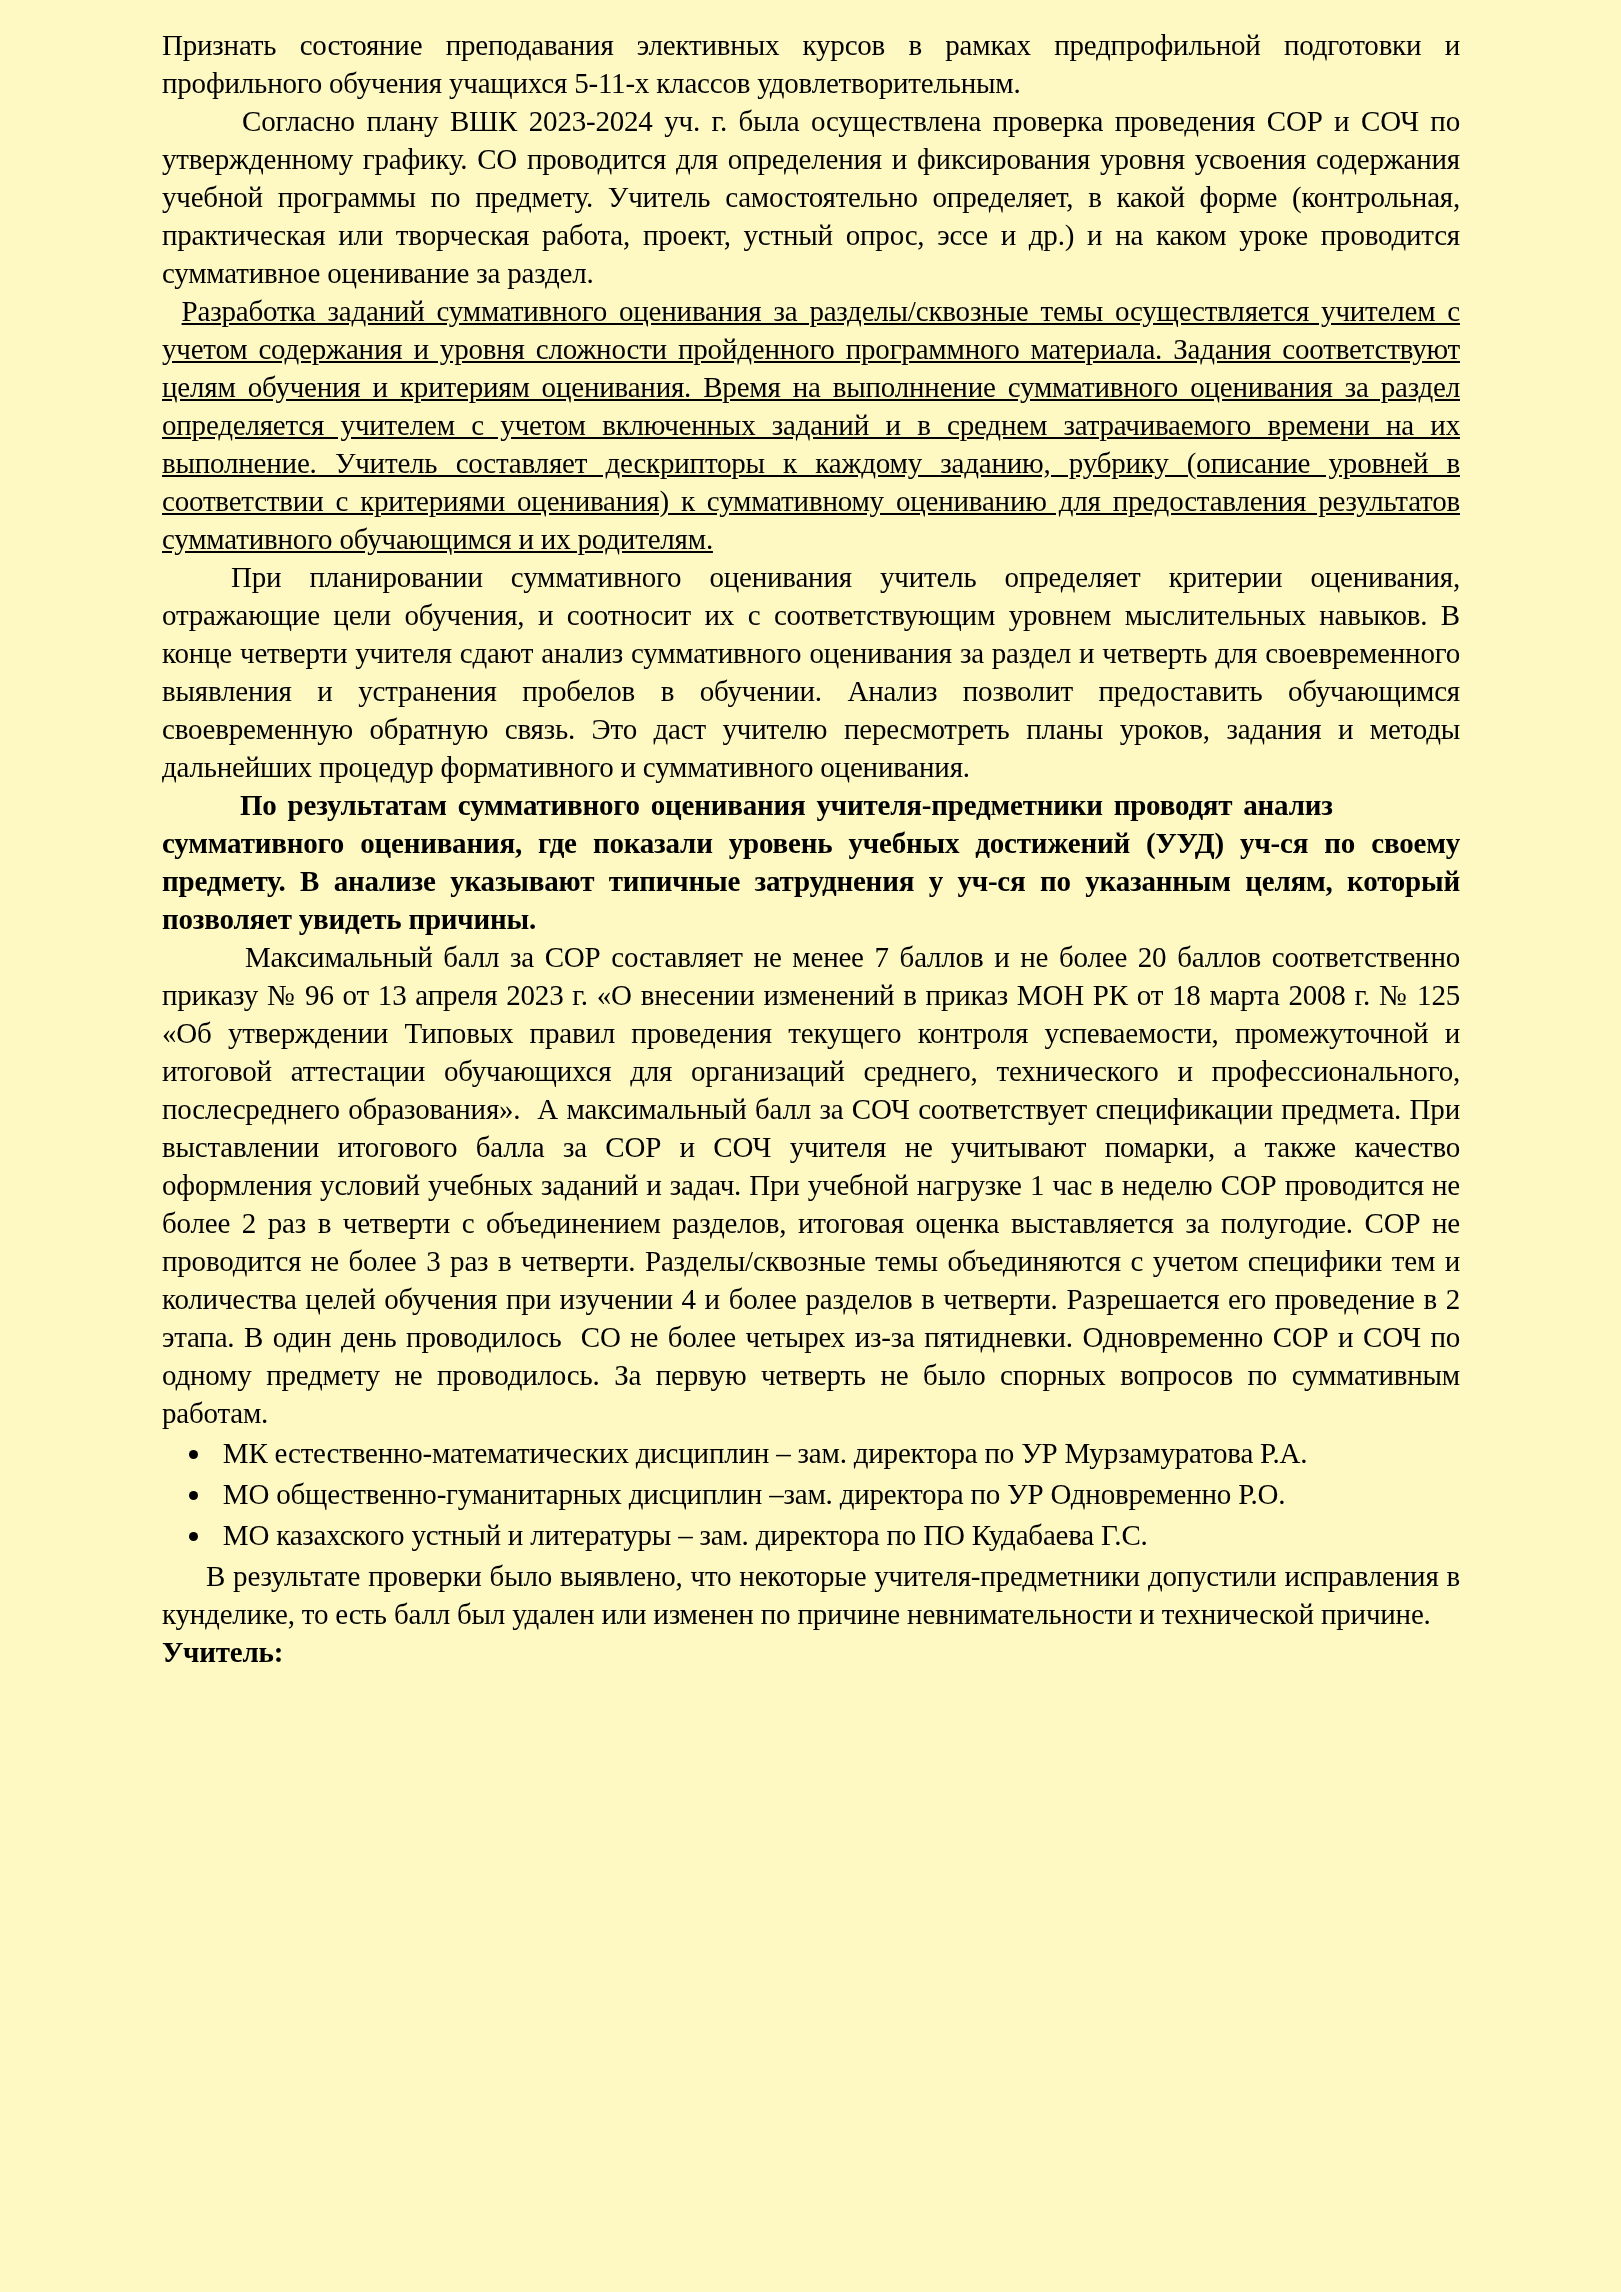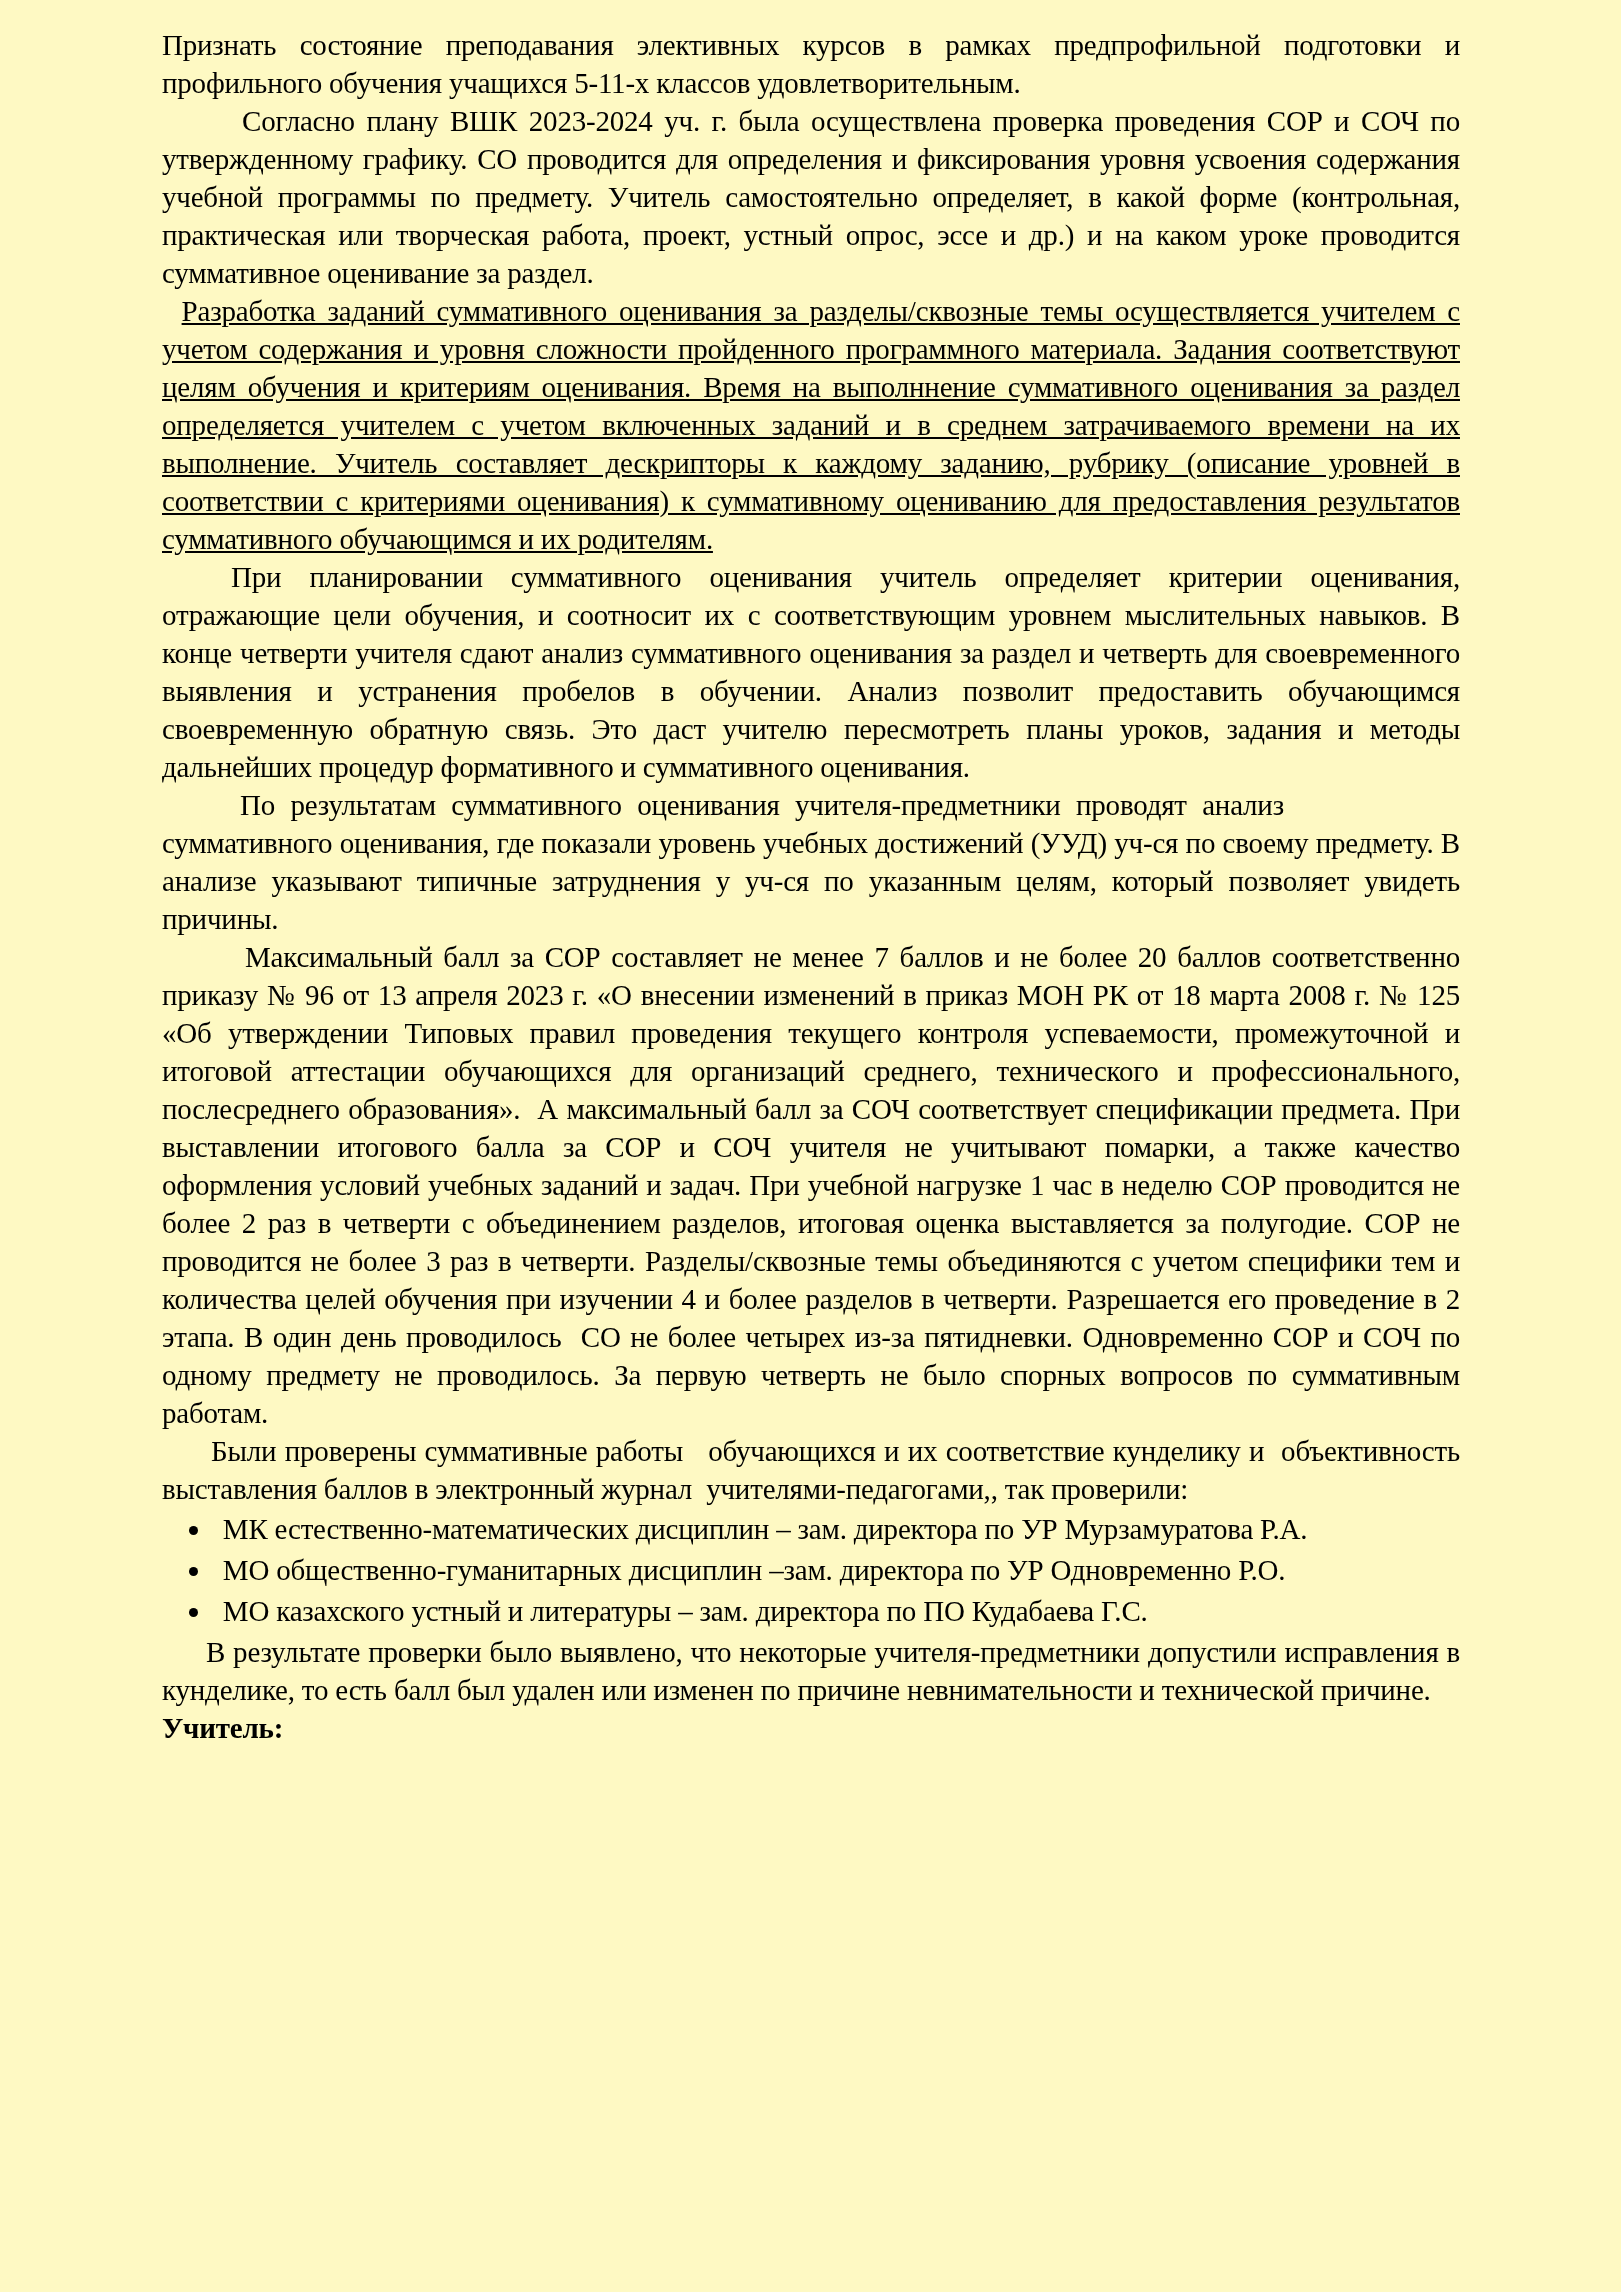--- a/index.html
+++ b/index.html
@@ -20,21 +20,21 @@
     color: #000000;
     text-align: justify;
     letter-spacing: -0.2px;
   }
   .page p { margin: 0; }
 
   .p-decision   { margin-left: 29px; }
   .p-plan       { text-indent: 80px; }
   .p-develop    { text-indent: 19.6px; text-decoration: underline; }
   .p-planning   { text-indent: 69px; }
-  .p-results    { text-indent: 78px; }
+  .p-results    { text-indent: 78px; font-weight: bold; }
   .p-maxscore   { text-indent: 83px; }
   .p-checked    { text-indent: 49px; }
   .p-findings   { text-indent: 44px; }
 
   .bullet-list {
     margin: 2.9px 0;
     padding-left: 51px;
     list-style: disc outside;
   }
   .bullet-list li {
@@ -59,21 +59,20 @@
   <p class="p-plan">Согласно плану ВШК 2023-2024 уч. г. была осуществлена проверка проведения СОР и СОЧ по утвержденному графику. СО проводится для определения и фиксирования уровня усвоения содержания учебной программы по предмету. Учитель самостоятельно определяет, в какой форме (контрольная, практическая или творческая работа, проект, устный опрос, эссе и др.) и на каком уроке проводится суммативное оценивание за раздел.</p>
 
   <p class="p-develop">Разработка заданий суммативного оценивания за разделы/сквозные темы осуществляется учителем с учетом содержания и уровня сложности пройденного программного материала. Задания соответствуют целям обучения и критериям оценивания. Время на выполннение суммативного оценивания за раздел определяется учителем с учетом включенных заданий и в среднем затрачиваемого времени на их выполнение. Учитель составляет дескрипторы к каждому заданию, рубрику (описание уровней в соответствии с критериями оценивания) к суммативному оцениванию для предоставления результатов суммативного обучающимся и их родителям.</p>
 
   <p class="p-planning">При планировании суммативного оценивания учитель определяет критерии оценивания, отражающие цели обучения, и соотносит их с соответствующим уровнем мыслительных навыков. В конце четверти учителя сдают анализ суммативного оценивания за раздел и четверть для своевременного выявления и устранения пробелов в обучении. Анализ позволит предоставить обучающимся своевременную обратную связь. Это даст учителю пересмотреть планы уроков, задания и методы дальнейших процедур формативного и суммативного оценивания.</p>
 
   <p class="p-results">По результатам суммативного оценивания учителя-предметники проводят анализ&nbsp;&nbsp;&nbsp;&nbsp;&nbsp;&nbsp;&nbsp;&nbsp;&nbsp;&nbsp;&nbsp;&nbsp; суммативного оценивания, где показали уровень учебных достижений (УУД) уч-ся по своему предмету. В анализе указывают типичные затруднения у уч-ся по указанным целям, который позволяет увидеть причины.</p>
 
   <p class="p-maxscore">Максимальный балл за СОР составляет не менее 7 баллов и не более 20 баллов соответственно приказу № 96 от 13 апреля 2023 г. «О внесении изменений в приказ МОН РК от 18 марта 2008 г. № 125 «Об утверждении Типовых правил проведения текущего контроля успеваемости, промежуточной и итоговой аттестации обучающихся для организаций среднего, технического и профессионального, послесреднего образования». &nbsp;А максимальный балл за СОЧ соответствует спецификации предмета. При выставлении итогового балла за СОР и СОЧ учителя не учитывают помарки, а также качество оформления условий учебных заданий и задач. При учебной нагрузке 1 час в неделю СОР проводится не более 2 раз в четверти с объединением разделов, итоговая оценка выставляется за полугодие. СОР не проводится не более 3 раз в четверти. Разделы/сквозные темы объединяются с учетом специфики тем и количества целей обучения при изучении 4 и более разделов в четверти. Разрешается его проведение в 2 этапа. В один день проводилось &nbsp;СО не более четырех из-за пятидневки. Одновременно СОР и СОЧ по одному предмету не проводилось. За первую четверть не было спорных вопросов по суммативным работам.</p>
 
-  <p class="p-checked">Были проверены суммативные работы &nbsp;&nbsp;обучающихся и их соответствие кунделику и &nbsp;объективность выставления баллов в электронный журнал &nbsp;учителями-педагогами,, так проверили:</p>
 
   <ul class="bullet-list">
     <li>МК естественно-математических дисциплин – зам. директора по УР Мурзамуратова Р.А.</li>
     <li>МО общественно-гуманитарных дисциплин –зам. директора по УР Одновременно Р.О.</li>
     <li>МО казахского устный и литературы – зам. директора по ПО Кудабаева Г.С.</li>
   </ul>
 
   <p class="p-findings">В результате проверки было выявлено, что некоторые учителя-предметники допустили исправления в кунделике, то есть балл был удален или изменен по причине невнимательности и технической причине.</p>
 
   <p class="conclusions-heading">Учитель:</p>

